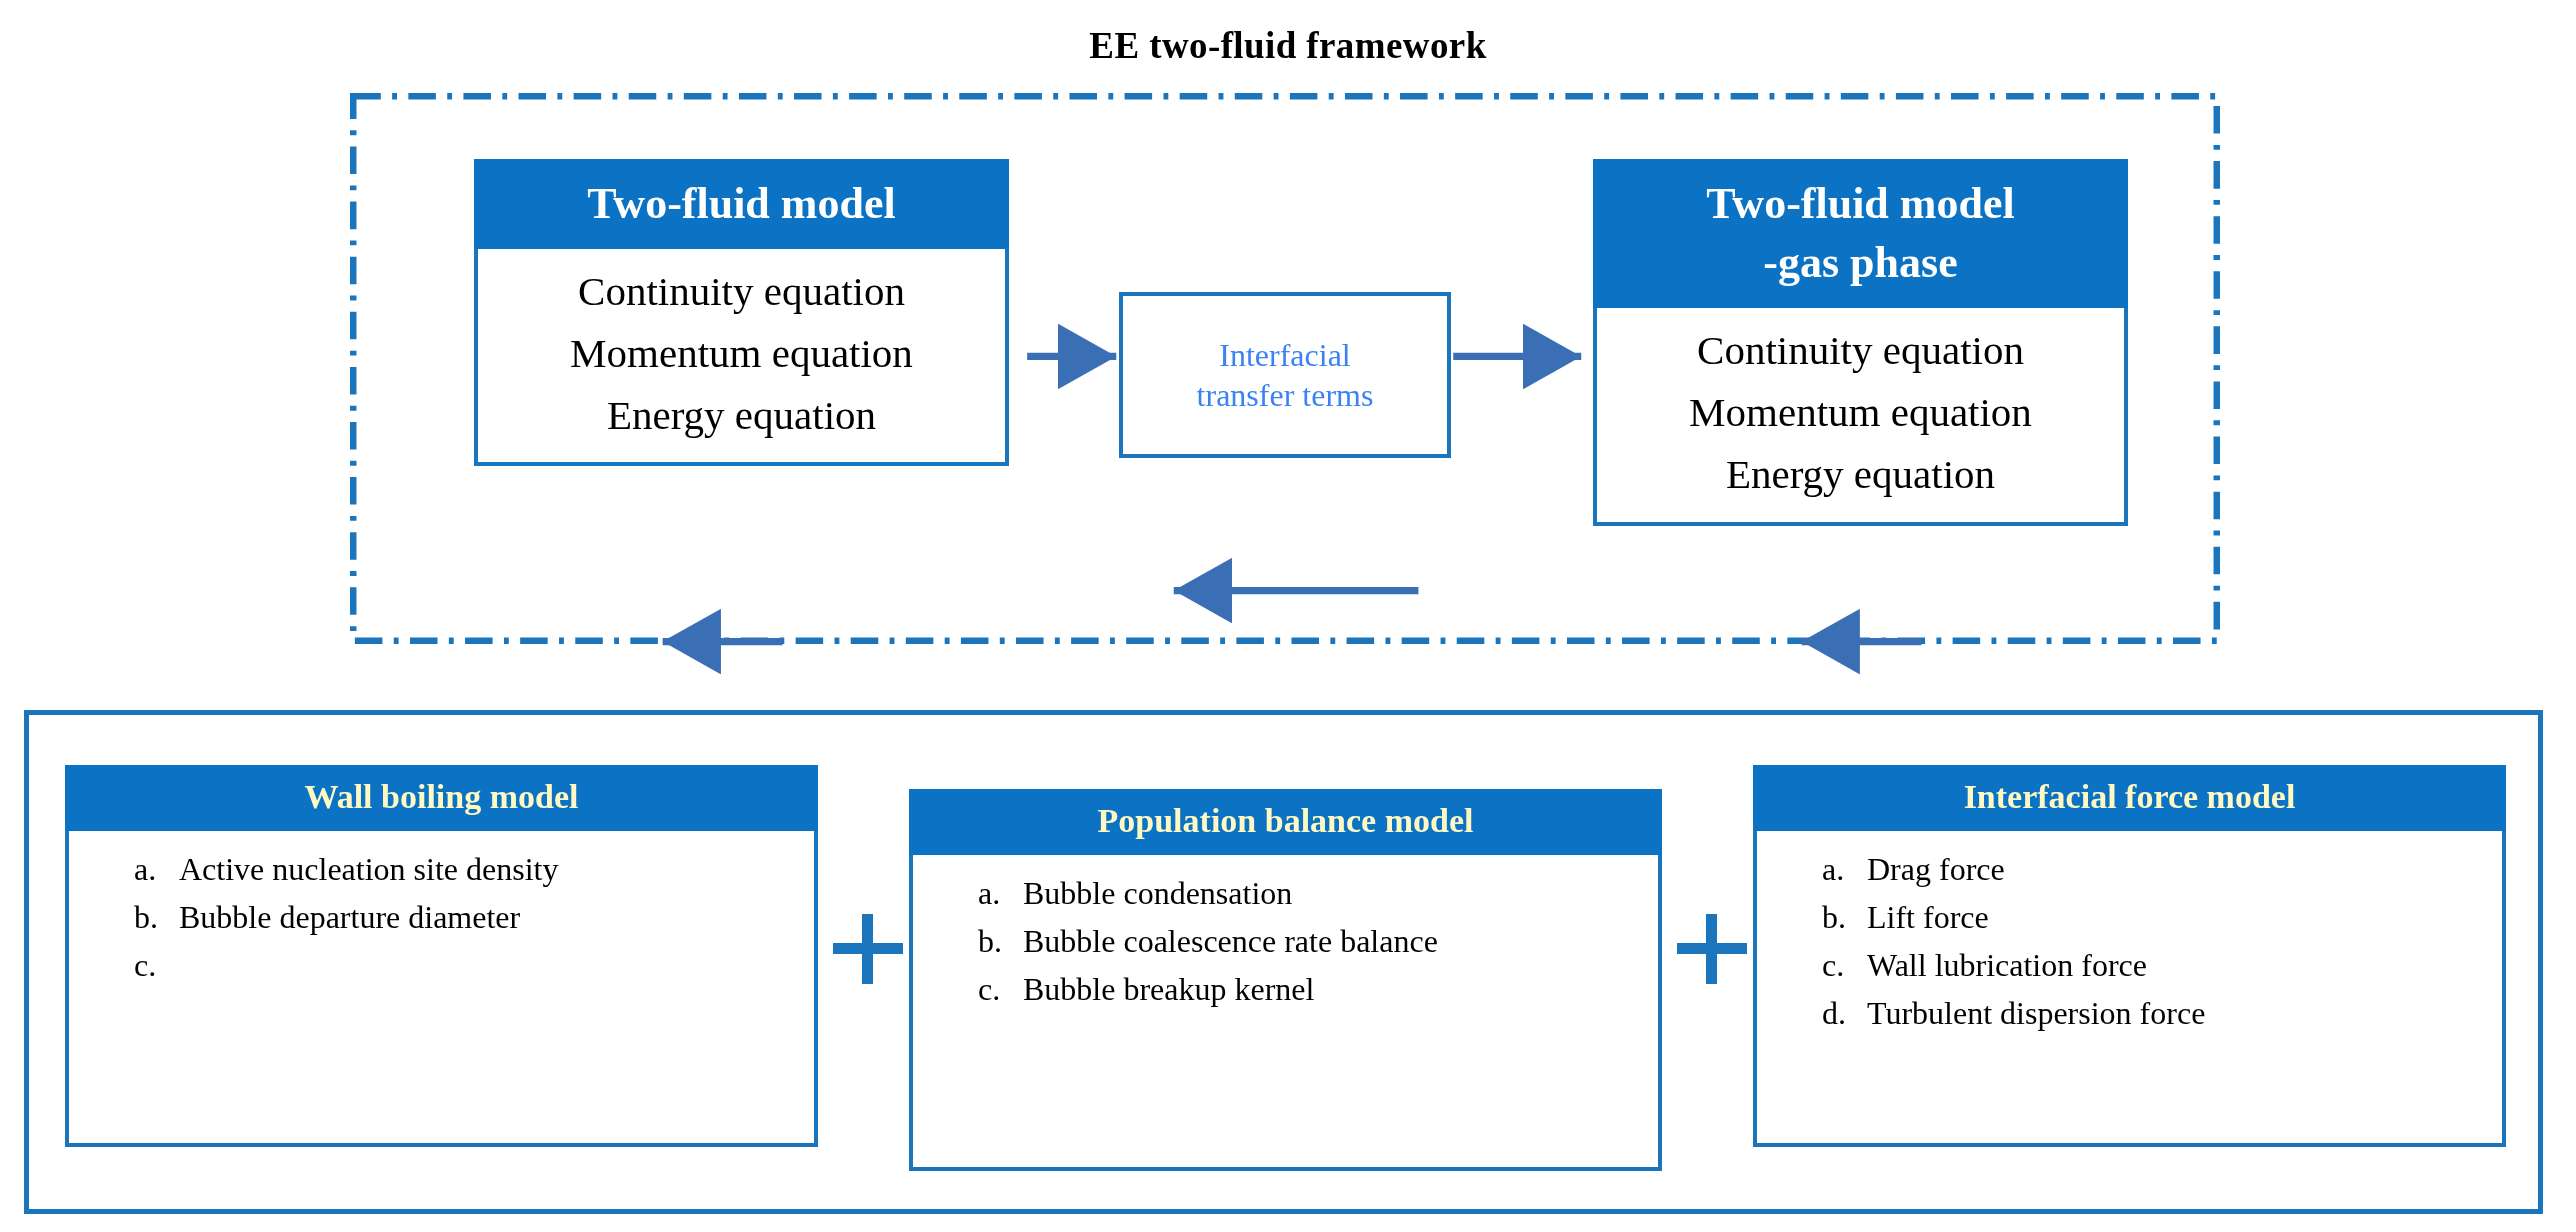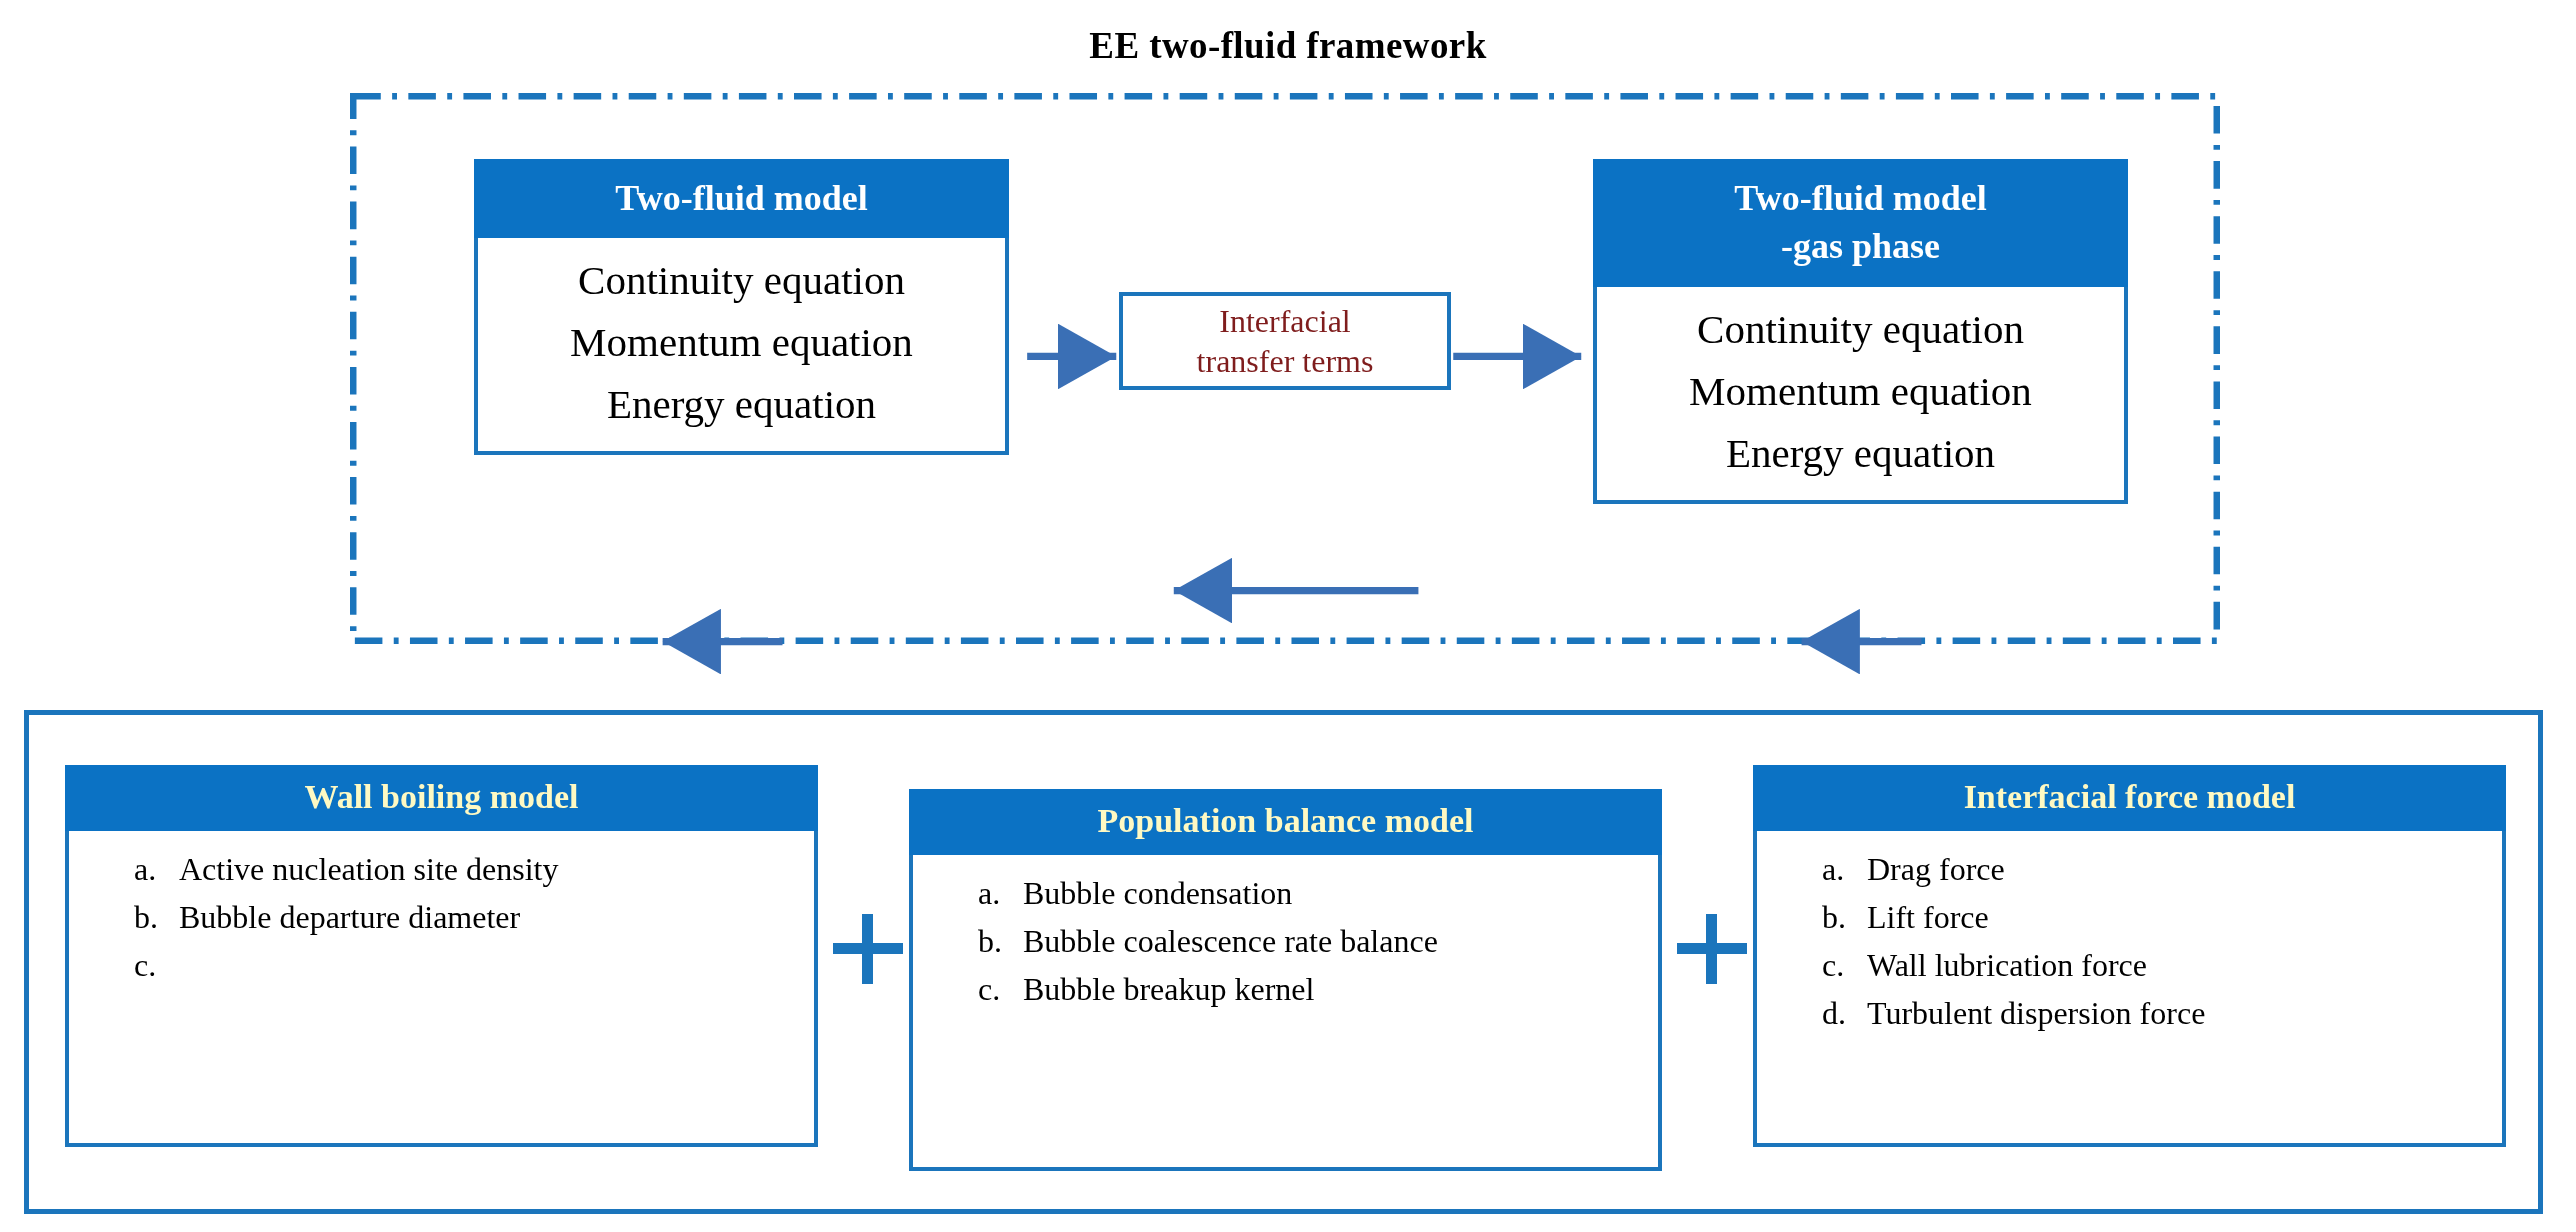--- a/index.html
+++ b/index.html
@@ -41,21 +41,21 @@
   
   .phase-box {
     position: absolute;
     box-sizing: border-box;
     background: #ffffff;
   }
   .phase-head {
     background: #0B72C4;
     color: #ffffff;
     font-weight: bold;
-    font-size: 36px;
+    font-size: 44px;
     line-height: 1.35;
     text-align: center;
     padding: 14.6px 0 16px 0;
     box-sizing: border-box;
   }
   .phase-body {
     border: 4px solid #1B75BC;
     border-top: none;
     background: #ffffff;
     padding: 11.3px 0 16px 0;
@@ -79,31 +79,31 @@
     top: 159px;
     width: 535px;
   }
 
   
   #box-interfacial {
     position: absolute;
     left: 1119px;
     top: 292px;
     width: 332px;
-    height: 98px;
+    height: 166px;
     border: 4.9px solid #1B75BC;
     box-sizing: border-box;
     background: #ffffff;
     display: flex;
     flex-direction: column;
     justify-content: center;
     align-items: center;
     font-size: 32px;
     line-height: 1.25;
-    color: #7f1d1d;
+    color: #3b82f6;
   }
 
   
   #bottom-panel {
     position: absolute;
     left: 24px;
     top: 710px;
     width: 2519px;
     height: 504px;
     border: 5.7px solid #1B75BC;

